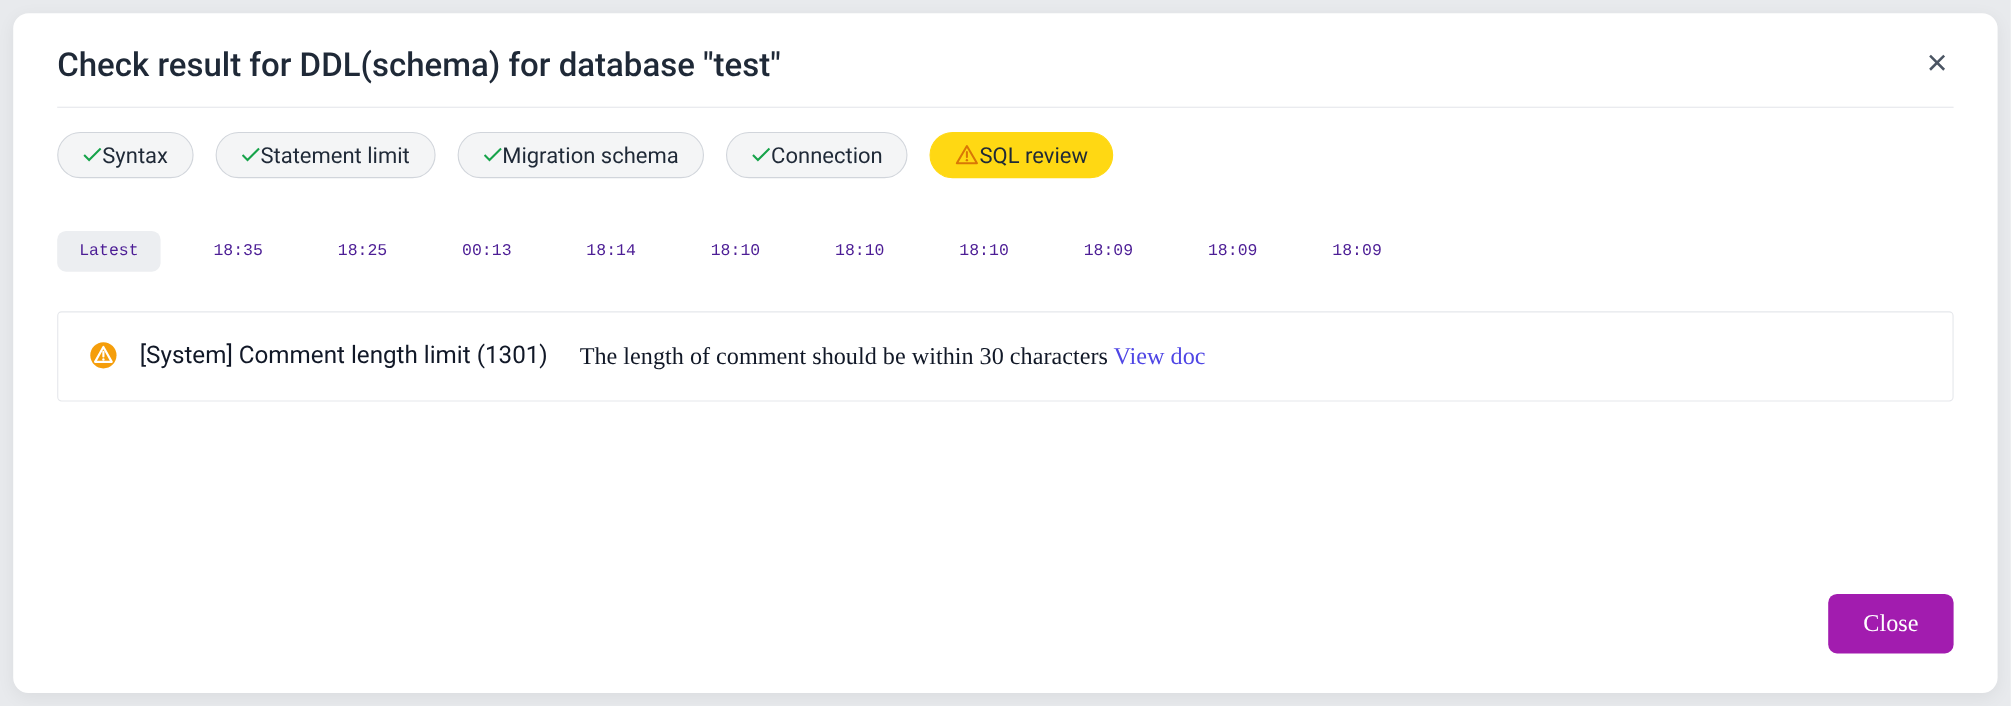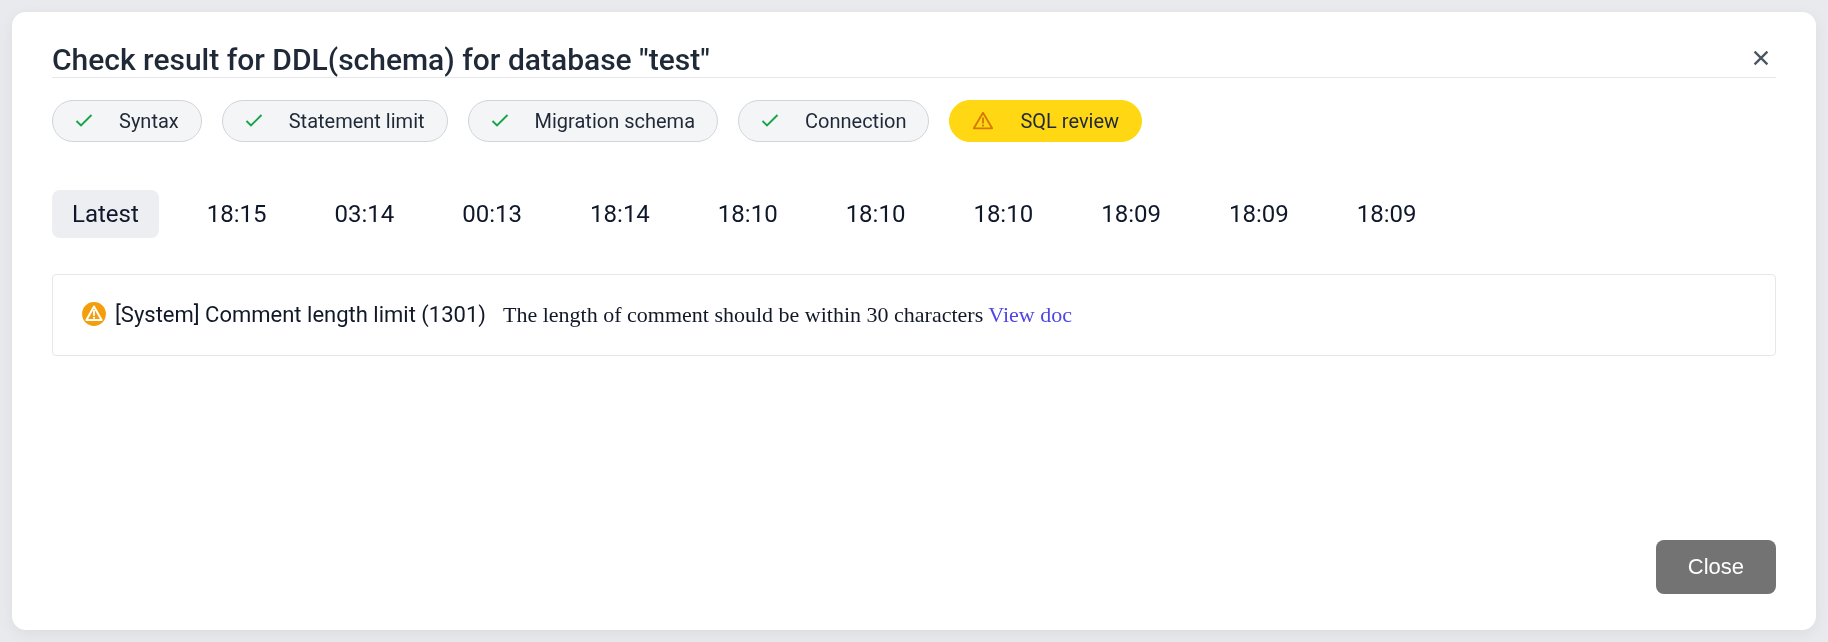--- a/index.html
+++ b/index.html
@@ -23,20 +23,21 @@
       box-shadow: 0 4px 16px rgba(0,0,0,0.06);
       height: 100%;
       display: flex;
       flex-direction: column;
     }
     
     .modal-header {
       display: flex;
       justify-content: space-between;
       align-items: center;
+      padding-bottom: 20px;
       border-bottom: 1px solid #e5e7eb;
     }
     
     .modal-title {
       font-size: 30px;
       font-weight: 500;
       color: #1f2937;
     }
     
     .close-x {
@@ -57,21 +58,21 @@
     
     .chips-row {
       display: flex;
       gap: 20px;
       margin-top: 22px;
     }
     
     .chip {
       display: inline-flex;
       align-items: center;
-      gap: 26px;
+      gap: 0;
       padding: 8px 22px;
       border-radius: 999px;
       background: #f4f5f6;
       border: 1px solid #d1d5db;
       font-size: 20px;
       color: #1f2937;
       cursor: pointer;
     }
     
     .chip.warning {
@@ -97,40 +98,41 @@
     }
     
     .tabs-row {
       display: flex;
       gap: 28px;
       margin-top: 48px;
       align-items: center;
     }
     
     .tab {
-      font-size: 24px;
-      color: #0f172a;
+      font-size: 15px;
+      color: #4c1d95;
       padding: 10px 20px;
       border-radius: 8px;
       cursor: pointer;
       white-space: nowrap;
+      font-family: Liberation Mono, monospace;
     }
     
     .tab.active {
       background: #eceef1;
     }
     
     .result-box {
       margin-top: 36px;
       border: 1px solid #e5e7eb;
       border-radius: 4px;
       padding: 24px 28px;
       display: flex;
       align-items: center;
-      gap: 8px;
+      gap: 20px;
     }
     
     .result-icon {
       flex-shrink: 0;
       align-self: flex-start;
       margin-top: 2px;
     }
     
     .result-icon svg {
       width: 26px;
@@ -158,28 +160,29 @@
     }
     
     .footer {
       margin-top: auto;
       display: flex;
       justify-content: flex-end;
       padding-top: 30px;
     }
     
     .close-btn {
-      background: #737373;
+      background: #a21caf;
       color: #ffffff;
       font-size: 22px;
       font-weight: 500;
       border: none;
       border-radius: 8px;
       padding: 14px 32px;
       cursor: pointer;
+      font-family: Liberation Serif, serif;
     }
   </style>
 </head>
 <body>
 
 <div class="modal">
 
   <div class="modal-header">
     <div class="modal-title">Check result for DDL(schema) for database "test"</div>
     <div class="close-x">
@@ -235,22 +238,22 @@
           <circle cx="12" cy="17" r="1.2" fill="#d97706"></circle>
         </svg>
       </span>
       <span>SQL review</span>
     </div>
 
   </div>
 
   <div class="tabs-row">
     <div class="tab active">Latest</div>
-    <div class="tab">18:15</div>
-    <div class="tab">03:14</div>
+    <div class="tab">18:35</div>
+    <div class="tab">18:25</div>
     <div class="tab">00:13</div>
     <div class="tab">18:14</div>
     <div class="tab">18:10</div>
     <div class="tab">18:10</div>
     <div class="tab">18:10</div>
     <div class="tab">18:09</div>
     <div class="tab">18:09</div>
     <div class="tab">18:09</div>
   </div>
 

